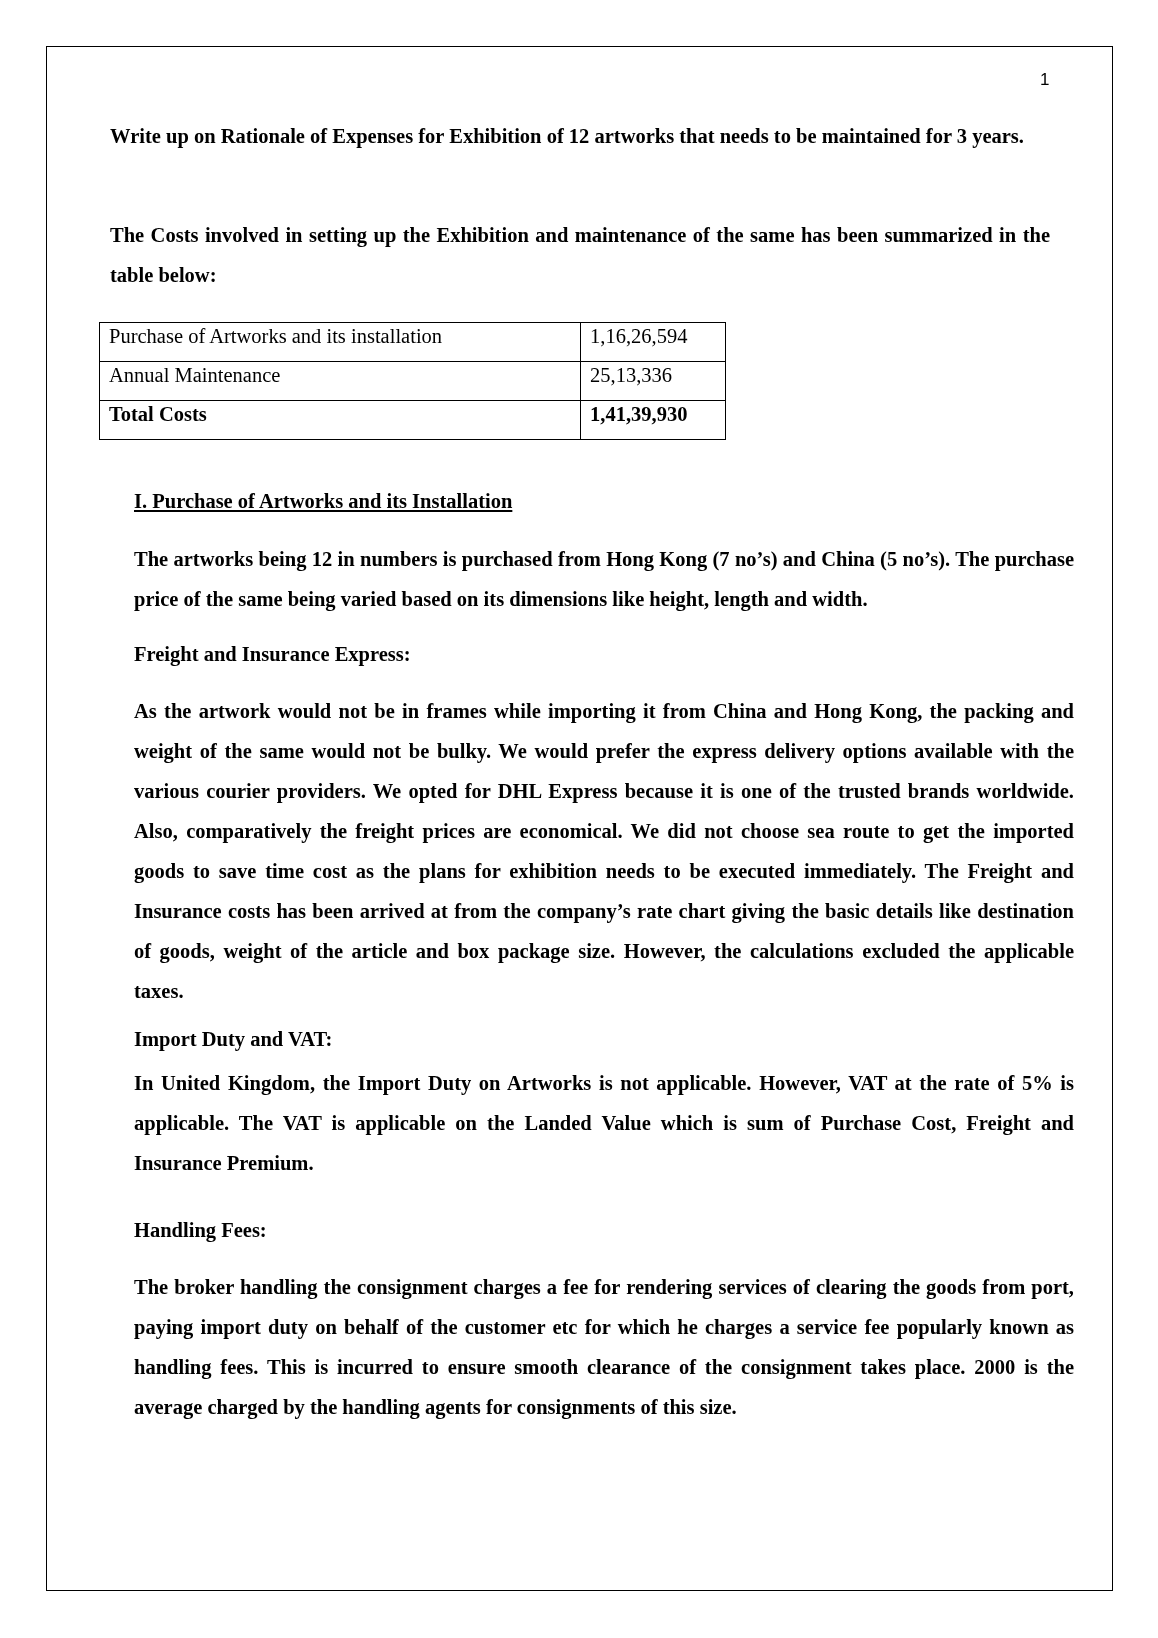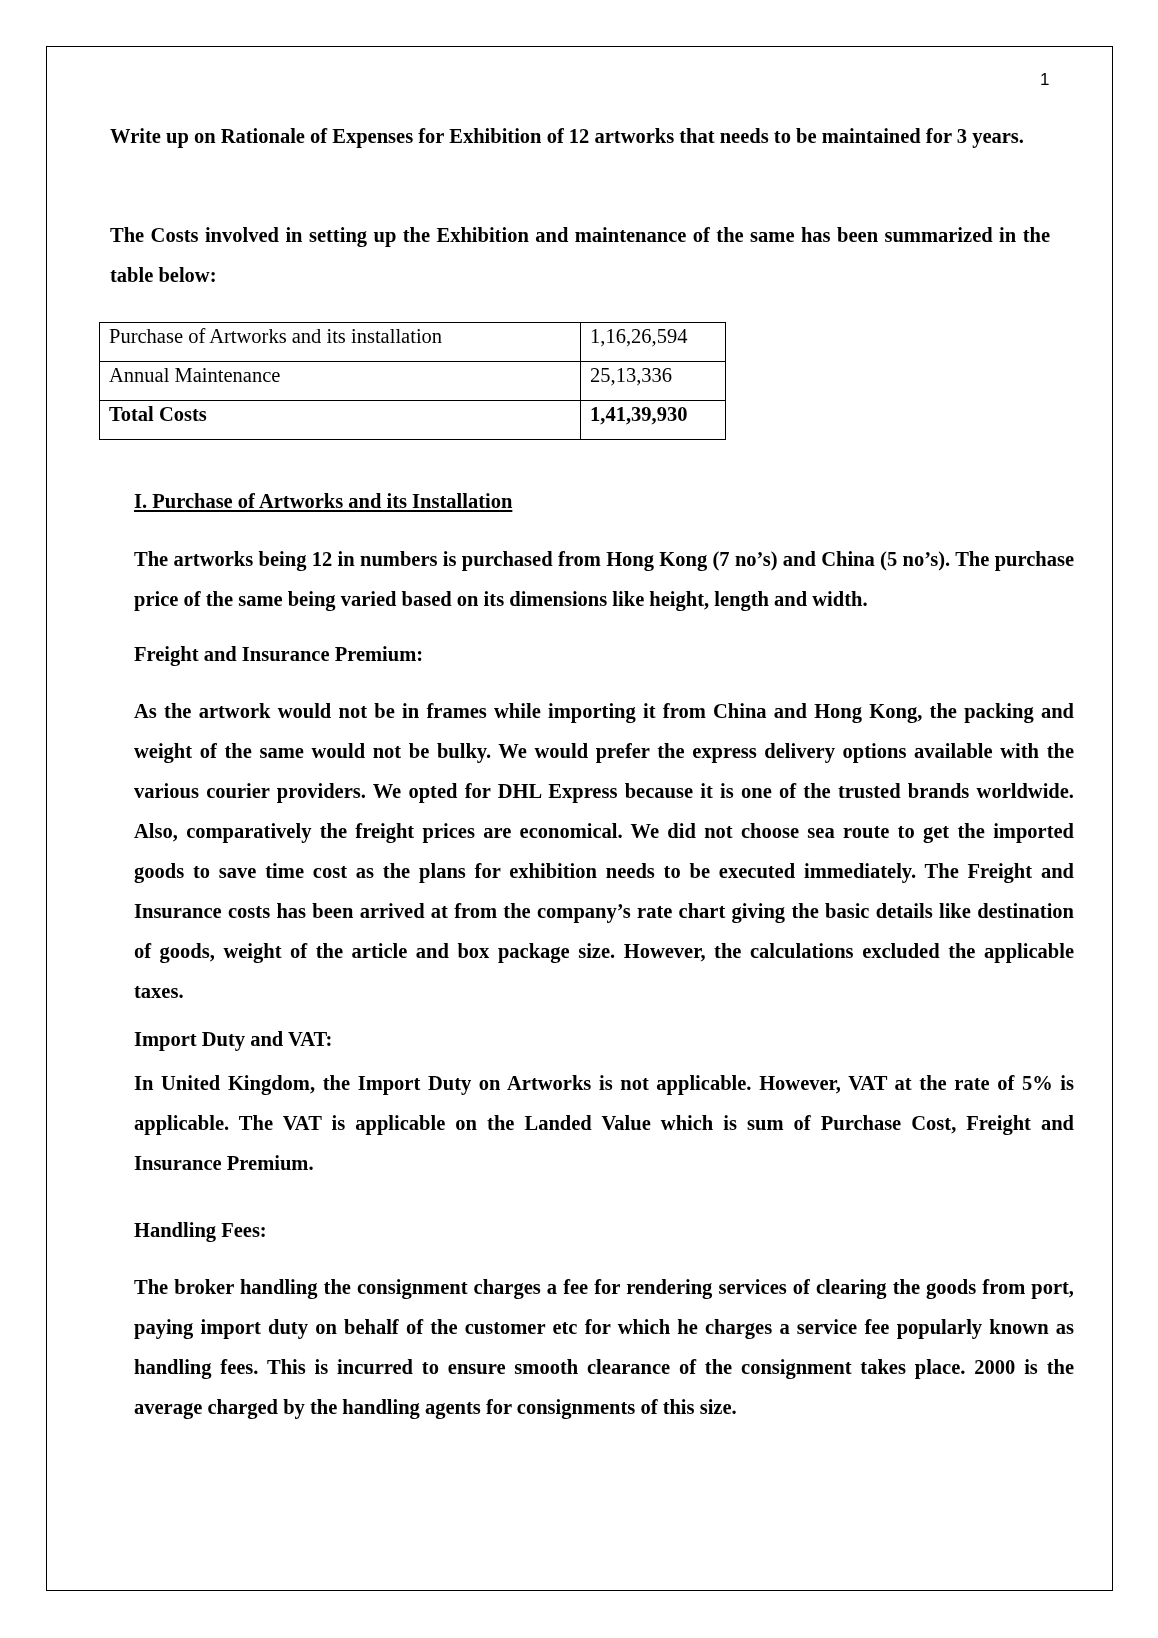--- a/index.html
+++ b/index.html
@@ -57,21 +57,21 @@
     <tr>
       <td class="label bold">Total Costs</td>
       <td class="value bold">1,41,39,930</td>
     </tr>
   </tbody>
     </table>
 
   <p class="sec bold underline" style="top:481px">I. Purchase of Artworks and its Installation</p>
   <p class="sec" style="top:539px">The artworks being 12 in numbers is purchased from Hong Kong (7 no’s) and China (5 no’s). The purchase price of the same being varied based on its dimensions like height, length and width.</p>
 
-  <p class="sec bold" style="top:634px">Freight and Insurance Premium:</p>
+  <p class="sec bold" style="top:634px">Freight and Insurance Express:</p>
   <p class="sec" style="top:691px">As the artwork would not be in frames while importing it from China and Hong Kong, the packing and weight of the same would not be bulky. We would prefer the express delivery options available with the various courier providers. We opted for DHL Express because it is one of the trusted brands worldwide. Also, comparatively the freight prices are economical. We did not choose sea route to get the imported goods to save time cost as the plans for exhibition needs to be executed immediately. The Freight and Insurance costs has been arrived at from the company’s rate chart giving the basic details like destination of goods, weight of the article and box package size. However, the calculations excluded the applicable taxes.</p>
 
   <p class="sec bold" style="top:1019px">Import Duty and VAT:</p>
   <p class="sec" style="top:1063px">In United Kingdom, the Import Duty on Artworks is not applicable. However, VAT at the rate of 5% is applicable. The VAT is applicable on the Landed Value which is sum of Purchase Cost, Freight and Insurance Premium.</p>
 
   <p class="sec bold" style="top:1210px">Handling Fees:</p>
   <p class="sec" style="top:1267px">The broker handling the consignment charges a fee for rendering services of clearing the goods from port, paying import duty on behalf of the customer etc for which he charges a service fee popularly known as handling fees. This is incurred to ensure smooth clearance of the consignment takes place. 2000 is the average charged by the handling agents for consignments of this size.</p>
 </div>
 
 </body></html>

